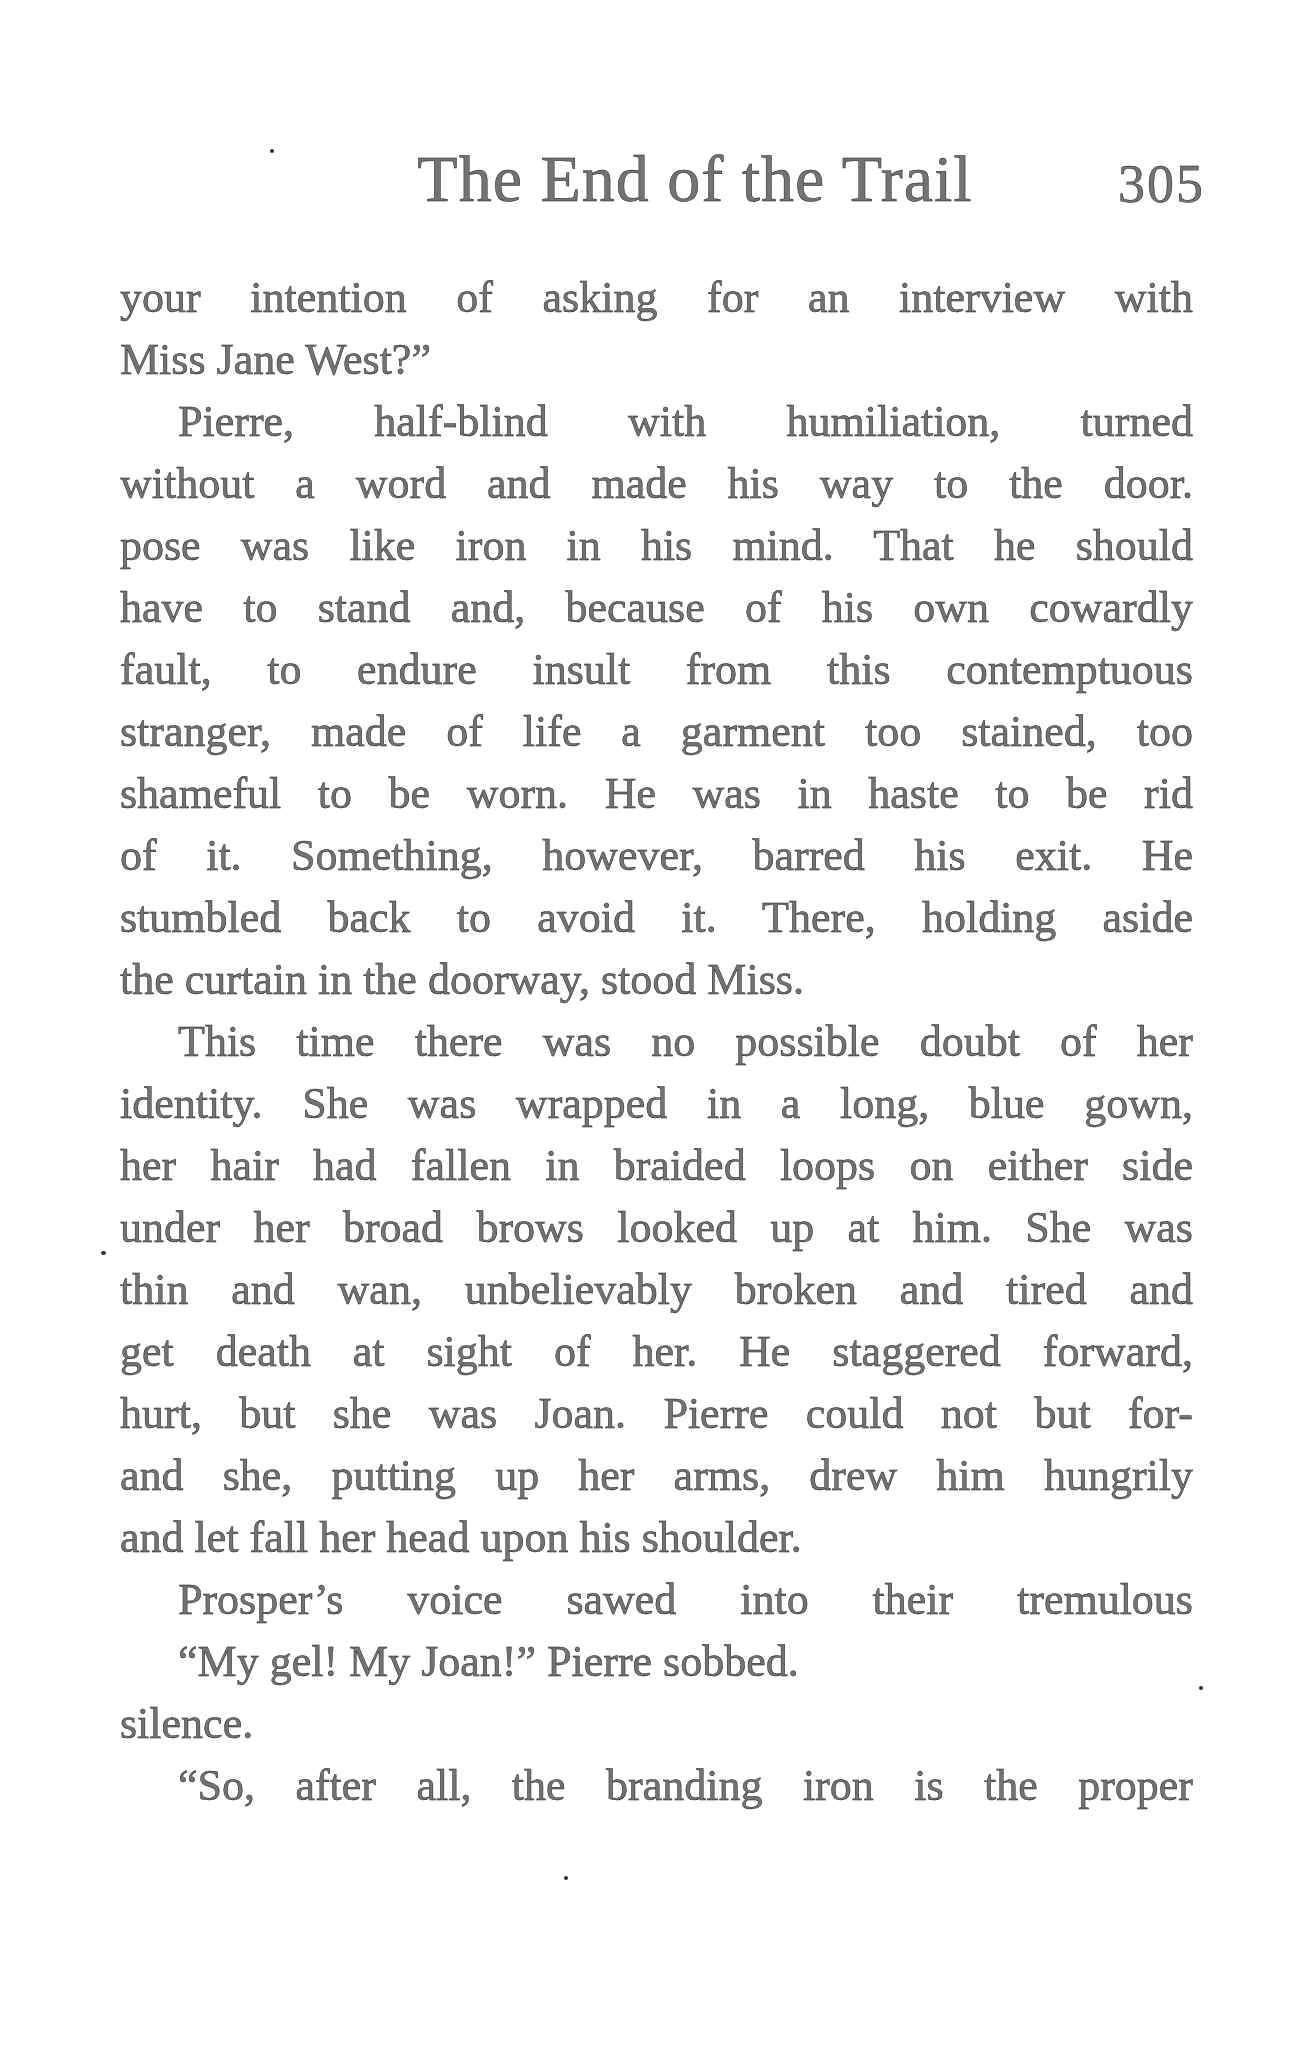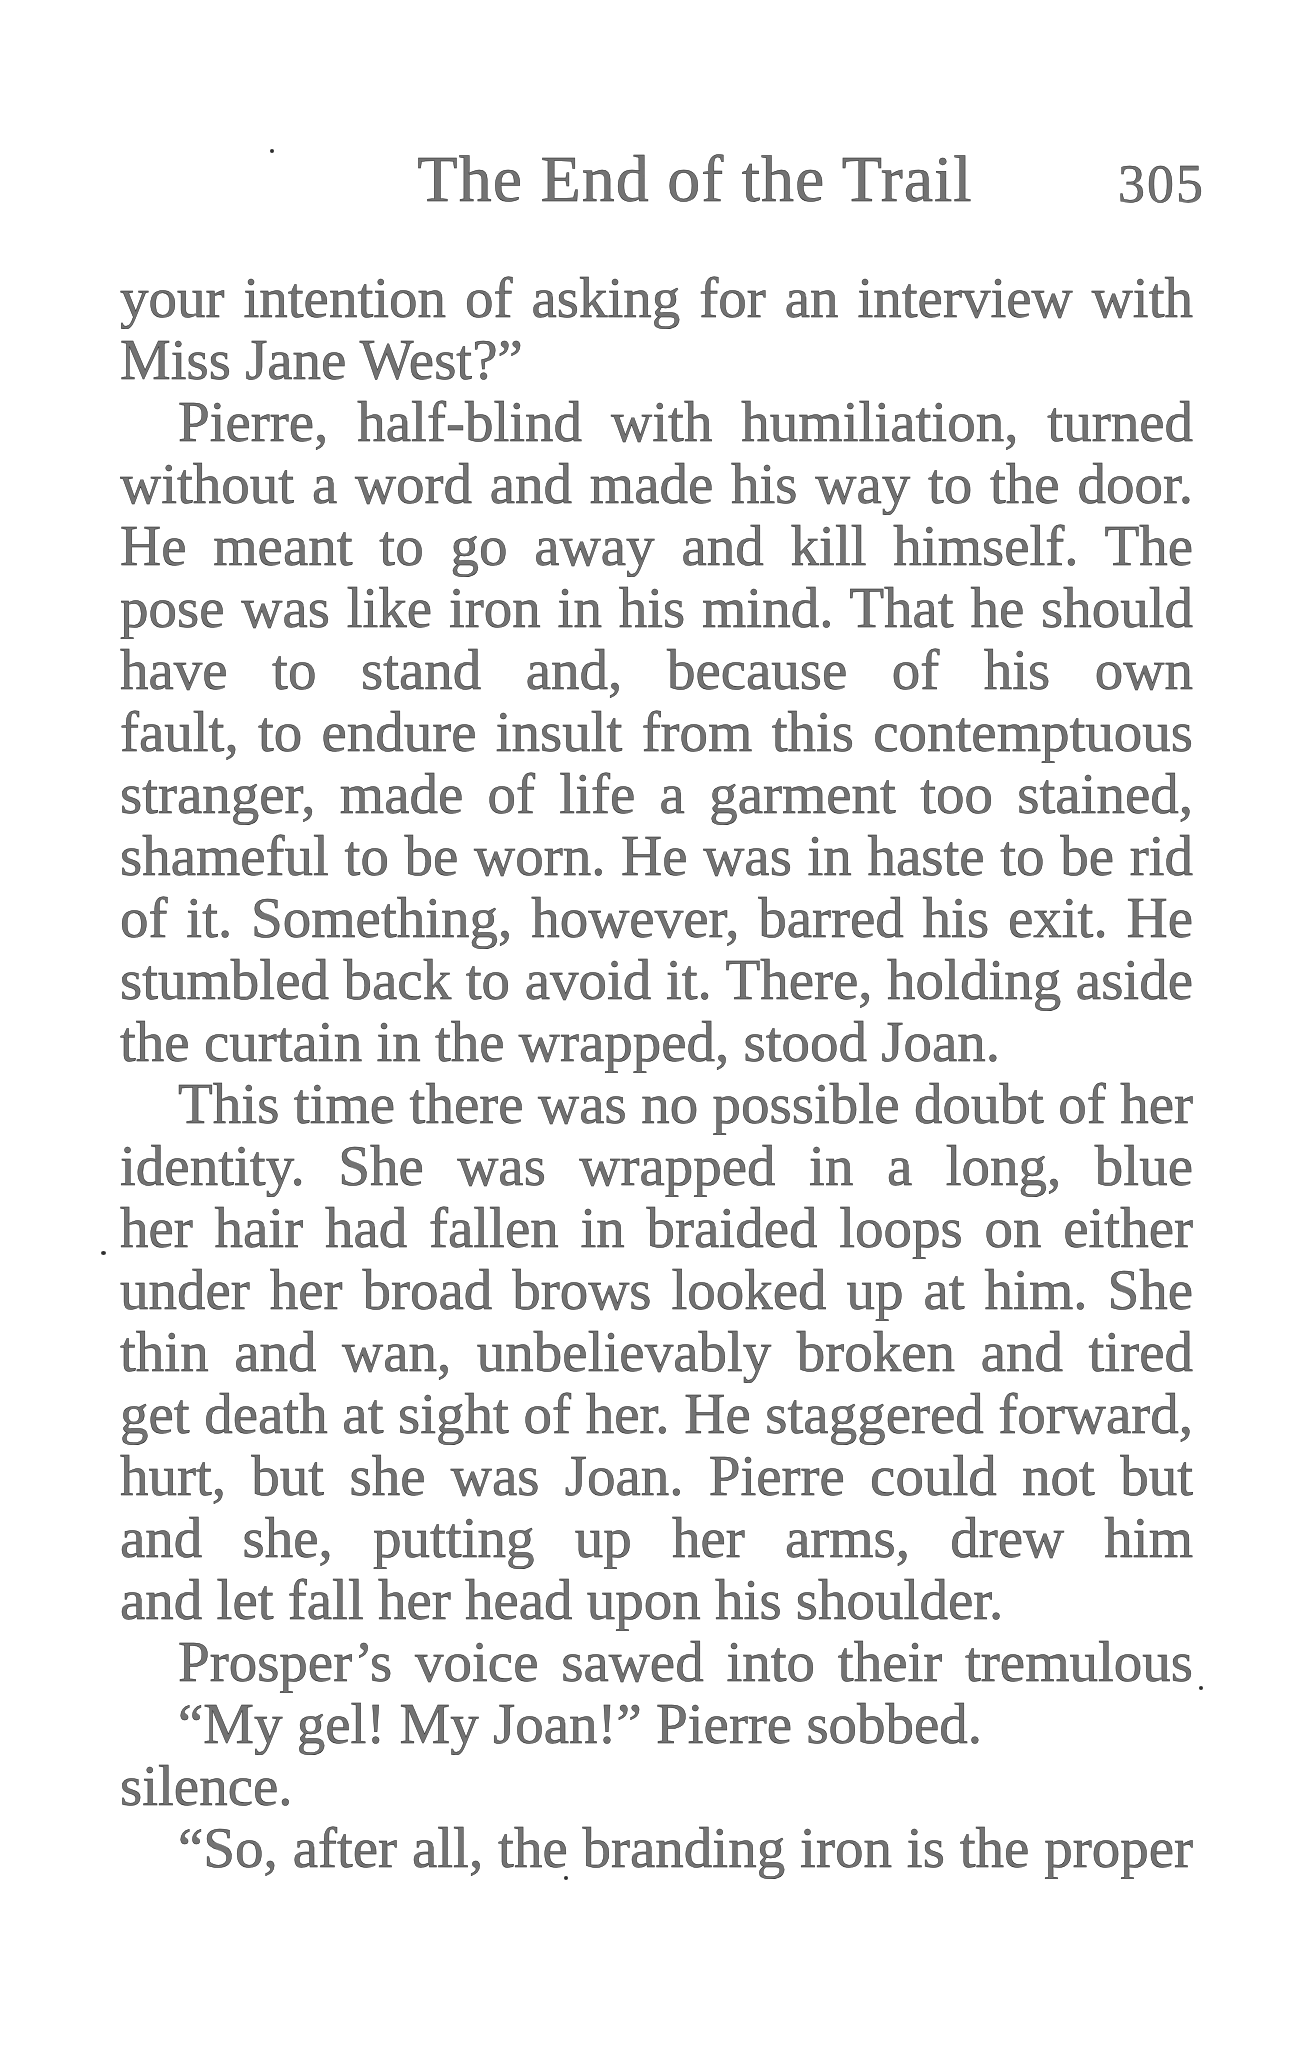--- a/index.html
+++ b/index.html
@@ -21,21 +21,21 @@
     white-space:nowrap;
   }
   .page-number{
     position:absolute;top:157px;right:105px;
     font-size:54px;line-height:1;letter-spacing:2px;
   }
   .body-text{
     position:absolute;top:267px;left:120px;width:1073px;
   }
   .ln{
-    font-size:57px;line-height:62px;height:62px;overflow:hidden;
+    font-size:44px;line-height:62px;height:62px;overflow:hidden;
     text-align:justify;text-align-last:justify;
     white-space:normal;
   }
   .ln.end{text-align-last:left;}
   .ln.ind{text-indent:58px;}
   .speck{position:absolute;background:#2e2e2e;border-radius:50%;}
   .speck.s1{left:270px;top:149px;width:4px;height:4px;}
   .speck.s2{left:101px;top:1251px;width:5px;height:4px;}
   .speck.s3{left:564px;top:1876px;width:4px;height:4px;}
   .speck.s4{left:1199px;top:1686px;width:4px;height:4px;}
@@ -46,29 +46,28 @@
 <div class="page">
 
   <div class="running-title">The End of the Trail</div>
   <div class="page-number">305</div>
 
   <div class="body-text">
     <div class="ln">your intention of asking for an interview with</div>
     <div class="ln end">Miss Jane West?”</div>
     <div class="ln ind">Pierre, half-blind with humiliation, turned</div>
     <div class="ln">without a word and made his way to the door.</div>
-    <div class="ln">He meant to go away and kill himself. The pur-</div>
     <div class="ln">pose was like iron in his mind. That he should</div>
     <div class="ln">have to stand and, because of his own cowardly</div>
     <div class="ln">fault, to endure insult from this contemptuous</div>
     <div class="ln">stranger, made of life a garment too stained, too</div>
     <div class="ln">shameful to be worn. He was in haste to be rid</div>
     <div class="ln">of it. Something, however, barred his exit. He</div>
     <div class="ln">stumbled back to avoid it. There, holding aside</div>
-    <div class="ln end">the curtain in the wrapped, stood Joan.</div>
+    <div class="ln end">the curtain in the doorway, stood Miss.</div>
     <div class="ln ind">This time there was no possible doubt of her</div>
     <div class="ln">identity. She was wrapped in a long, blue gown,</div>
     <div class="ln">her hair had fallen in braided loops on either side</div>
     <div class="ln">under her broad brows looked up at him. She was</div>
     <div class="ln">thin and wan, unbelievably broken and tired and</div>
     <div class="ln">get death at sight of her. He staggered forward,</div>
     <div class="ln">hurt, but she was Joan.  Pierre could not but for-</div>
     <div class="ln">and she, putting up her arms, drew him hungrily</div>
     <div class="ln end">and let fall her head upon his shoulder.</div>
     <div class="ln ind">Prosper’s voice sawed into their tremulous</div>

